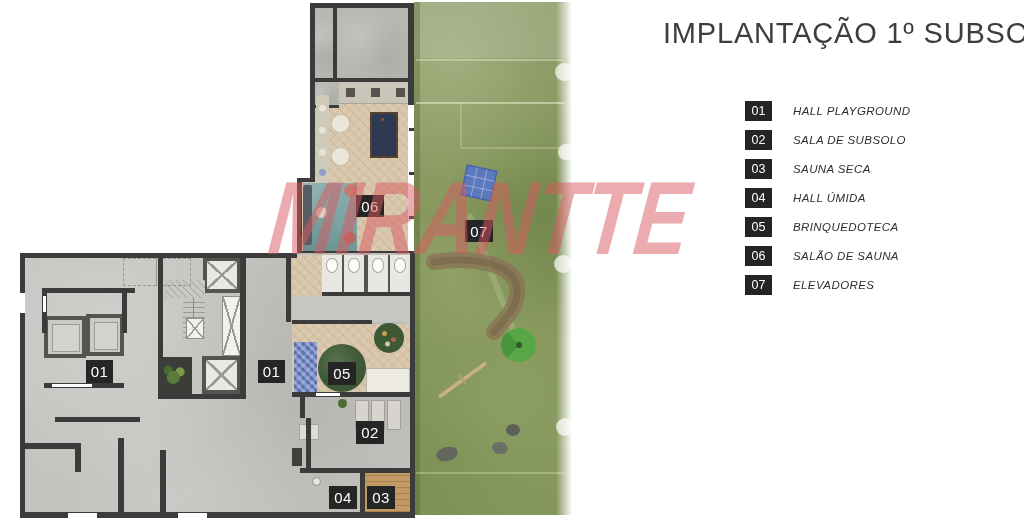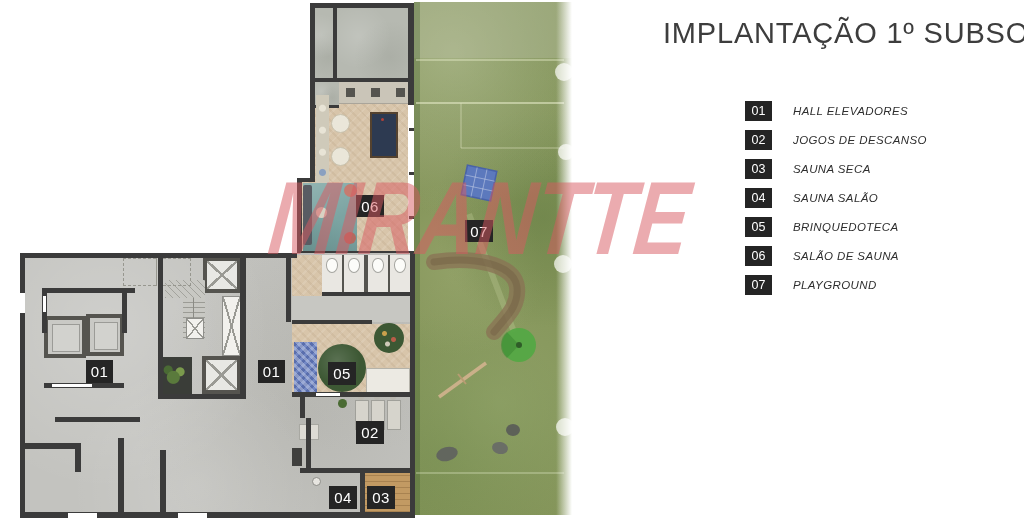--- a/index.html
+++ b/index.html
@@ -263,41 +263,41 @@
       <span>07</span>
     </div>
 
   <div id="watermark">MIRANTTE</div>
 
   <div id="title">IMPLANTAÇÃO 1º SUBSOLO</div>
 
   <div id="legend">
     <div class="lrow">
       <div class="lnum">01</div>
-      <div class="llabel">HALL ELEVADORES</div>
+      <div class="llabel">HALL PLAYGROUND</div>
     </div>
     <div class="lrow">
       <div class="lnum">02</div>
-      <div class="llabel">JOGOS DE DESCANSO</div>
+      <div class="llabel">SALA DE SUBSOLO</div>
     </div>
     <div class="lrow">
       <div class="lnum">03</div>
       <div class="llabel">SAUNA SECA</div>
     </div>
     <div class="lrow">
       <div class="lnum">04</div>
-      <div class="llabel">SAUNA SALÃO</div>
+      <div class="llabel">HALL ÚMIDA</div>
     </div>
     <div class="lrow">
       <div class="lnum">05</div>
       <div class="llabel">BRINQUEDOTECA</div>
     </div>
     <div class="lrow">
       <div class="lnum">06</div>
       <div class="llabel">SALÃO DE SAUNA</div>
     </div>
     <div class="lrow">
       <div class="lnum">07</div>
-      <div class="llabel">PLAYGROUND</div>
+      <div class="llabel">ELEVADORES</div>
     </div>
   </div>
 
 </div>
 
 </body></html>

